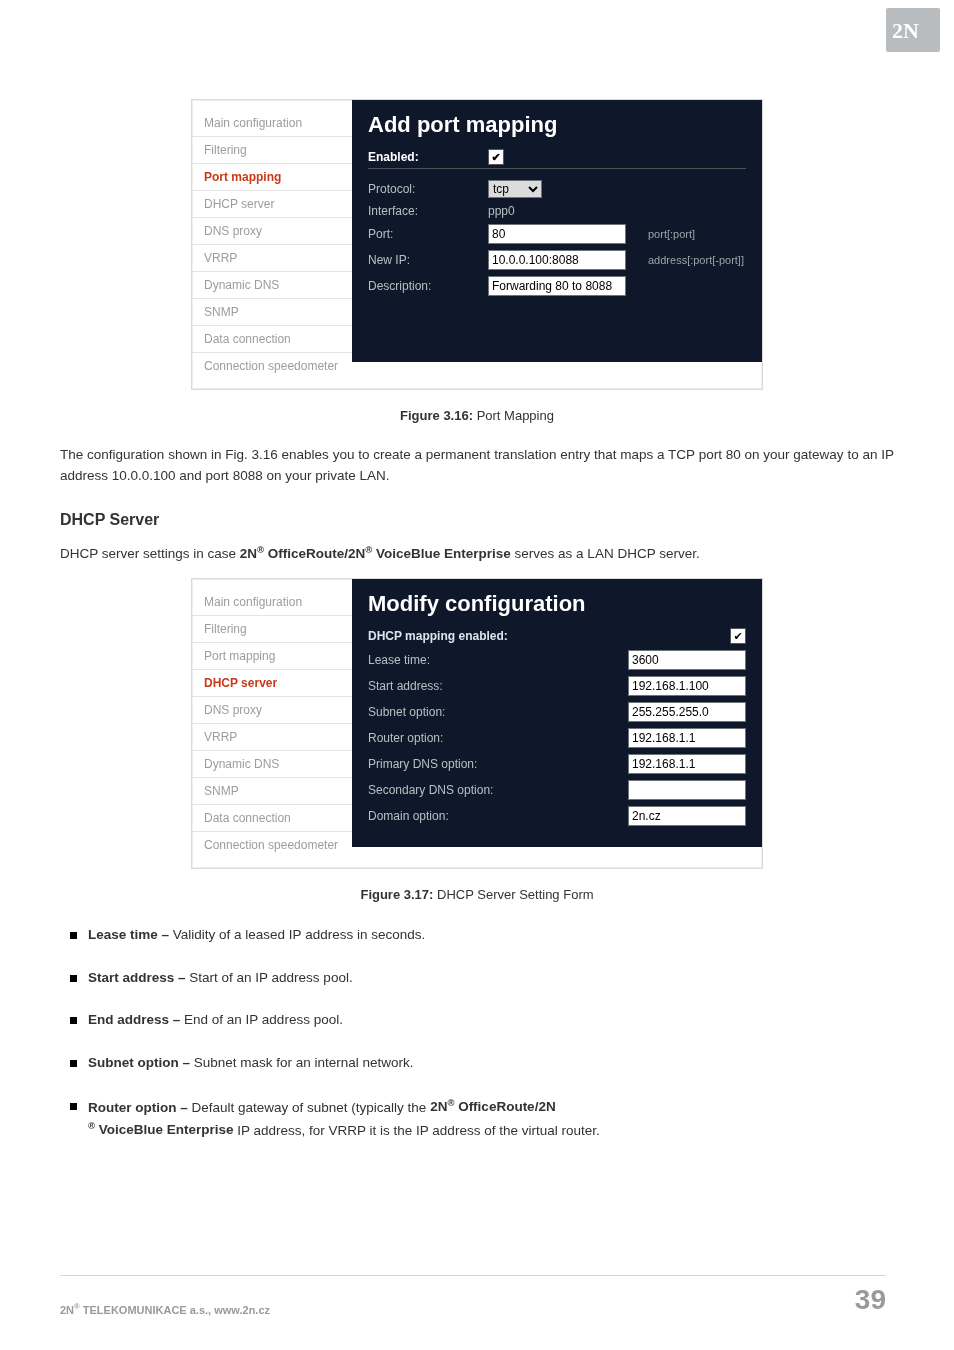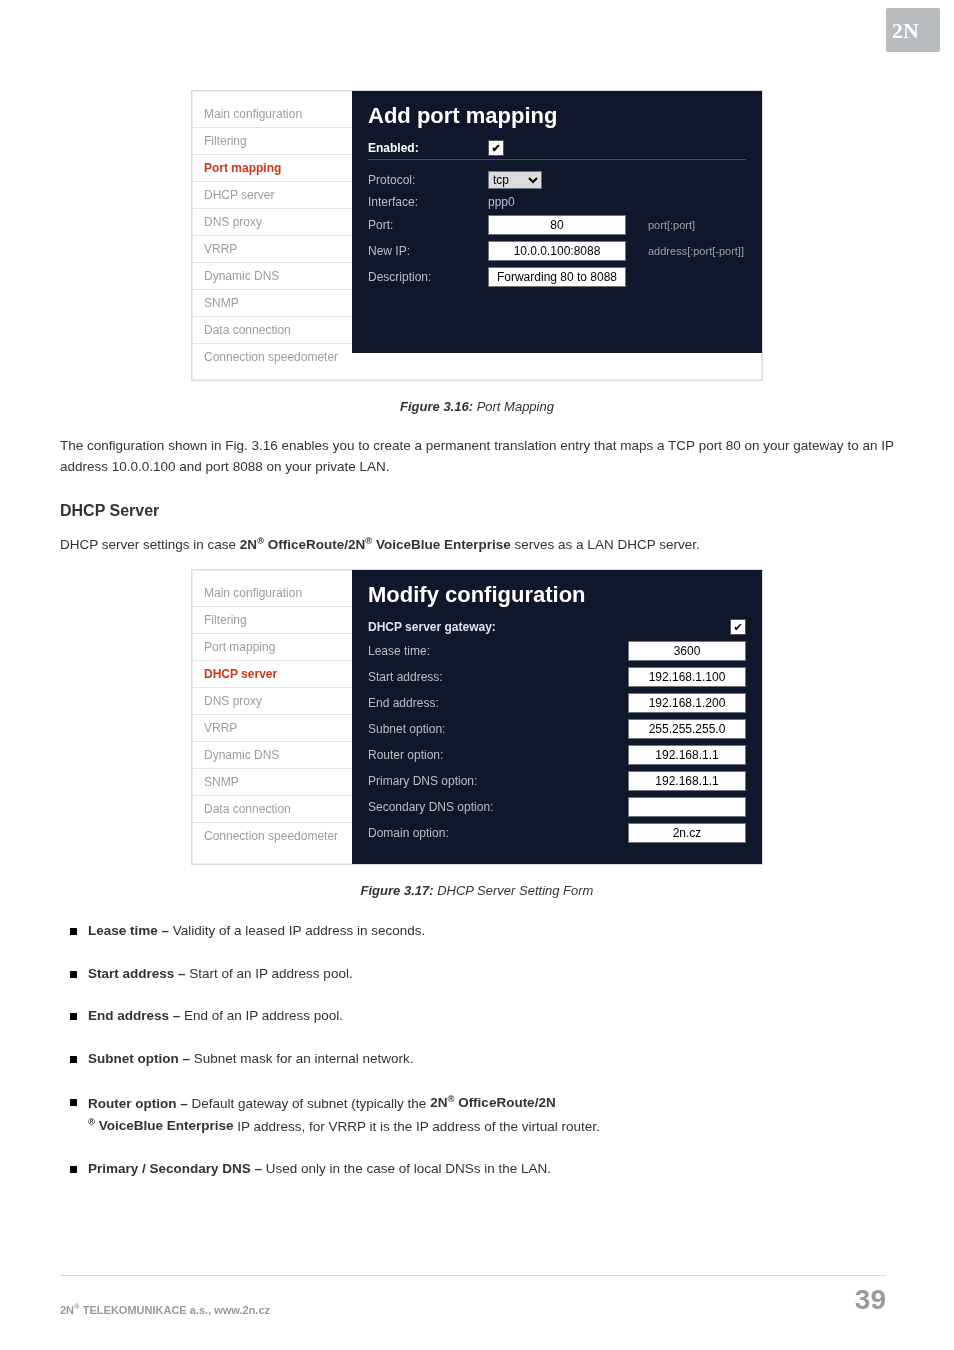--- a/index.html
+++ b/index.html
@@ -1,36 +1,36 @@
 <!DOCTYPE html>
 <html><head>
 <meta charset="utf-8">
 <style>
   html, body { margin: 0; padding: 0; background: #fff; font-family: Verdana, Geneva, sans-serif; color: #333; }
-  .page { width: 954px; min-height: 1350px; position: relative; box-sizing: border-box; padding: 0 60px; }
+  .page { width: 954px; min-height: 1350px; position: relative; box-sizing: border-box; padding: 9px 60px; }
   .logo-corner { position: absolute; top: 8px; right: 14px; width: 54px; height: 44px; background: #b9bcbe; border-radius: 2px; display:flex; align-items:center; justify-content:center; }
   .logo-corner svg { display:block; }
 
   
   .ui-frame { background: #fff; border: 1px solid #dadada; margin: 0 auto; box-shadow: 0 0 0 1px #eee inset; }
   .side-nav { float: left; width: 160px; padding: 10px 0; }
   .side-nav .nav-item { color: #9d9d9d; font-size: 12px; padding: 6px 12px; border-bottom: 1px solid #e5e5e5; }
   .side-nav .nav-item.active { color: #c73a18; font-weight: bold; }
   .dark-panel { background: #0f172a; color: #cfd7da; overflow: hidden; padding: 12px 16px 18px; }
   .dark-panel h2 { color: #fff; font-family: Verdana, sans-serif; font-size: 22px; margin: 0 0 8px; font-weight: 700; }
   .dark-panel .phead { color: #fff; font-weight: bold; font-size: 12px; padding-bottom: 6px; border-bottom: 1px solid #4a5356; margin-bottom: 8px; }
   .dark-panel .row { display:flex; align-items:center; padding: 3px 0; font-size: 12px; color:#b6c0c3; }
   .dark-panel .row .label { width: 120px; }
-  .dark-panel input[type=text] { background:#fff; border:1px solid #6b7577; font-size:12px; padding:1px 3px; height:16px; box-sizing:content-box; font-family:Verdana,sans-serif;text-align:center; }
+  .dark-panel input[type=text] { background:#fff; border:1px solid #6b7577; font-size:12px; padding:1px 3px; height:16px; box-sizing:content-box; font-family:Verdana,sans-serif; }
   .dark-panel select { background:#dcdcdc; border:1px solid #6b7577; font-size:12px; }
   .chk-box { width:14px; height:14px; background:#fff; border:1px solid #555; display:inline-flex; align-items:center; justify-content:center; font-size:11px; color:#000; }
   .hint { color:#9aa4a7; font-size:11px; padding-left:22px; }
   .ui-frame::after { content:""; display:block; clear:both; }
 
-  .caption { text-align: center; font-size: 13px; color:#333; margin: 18px 0 22px; font-style: italic; }
+  .caption { text-align: center; font-size: 13px; color:#333; margin: 18px 0 22px; }
   .para { font-size: 13.5px; line-height: 1.55; text-align: justify; color:#333; }
   h3.section { font-size: 16px; color:#333; font-weight: bold; margin: 24px 0 12px; }
 
   ul.bullets { list-style: none; padding-left: 6px; margin: 6px 0; }
   ul.bullets li { position: relative; padding-left: 22px; font-size:13.5px; line-height:1.6; text-align: justify; margin-top: 21px; }
   ul.bullets li::before { content:""; position:absolute; left:4px; top:8px; width:7px; height:7px; background:#000; }
   ul.bullets li .sub-indent { display:block; padding-left: 0; }
   sup { font-size: 0.7em; }
 
   .footer { position: absolute; bottom: 34px; left: 60px; right: 68px; border-top: 1px solid #d6d6d6; padding-top: 8px; display:flex; justify-content:space-between; align-items:flex-end; }
@@ -123,34 +123,30 @@
       <div class="nav-item">DNS proxy</div>
       <div class="nav-item">VRRP</div>
       <div class="nav-item">Dynamic DNS</div>
       <div class="nav-item">SNMP</div>
       <div class="nav-item">Data connection</div>
       <div class="nav-item" style="border-bottom:none">Connection speedometer</div>
     </div>
     <div class="dark-panel" style="margin-left:160px; min-height:230px;">
       <h2>Modify configuration</h2>
       <div class="row2">
-        <div class="label2 hdrblue">DHCP server gateway:</div>
+        <div class="label2 hdrblue">DHCP mapping enabled:</div>
         <div class="val2"><div class="chk-box">✔</div></div>
       </div>
       <div class="row2">
         <div class="label2">Lease time:</div>
         <div class="val2"><input type="text" value="3600" style=""></div>
       </div>
       <div class="row2">
         <div class="label2">Start address:</div>
         <div class="val2"><input type="text" value="192.168.1.100" style=""></div>
-      </div>
-      <div class="row2">
-        <div class="label2">End address:</div>
-        <div class="val2"><input type="text" value="192.168.1.200" style=""></div>
       </div>
       <div class="row2">
         <div class="label2">Subnet option:</div>
         <div class="val2"><input type="text" value="255.255.255.0" style=""></div>
       </div>
       <div class="row2">
         <div class="label2">Router option:</div>
         <div class="val2"><input type="text" value="192.168.1.1" style=""></div>
       </div>
       <div class="row2">
@@ -171,21 +167,20 @@
   <div class="caption">
     <b>Figure 3.17:</b><span> DHCP Server Setting Form</span>
   </div>
 
   <ul class="bullets">
     <li><b>Lease time – </b><span>Validity of a leased IP address in seconds.</span></li>
     <li><b>Start address – </b><span>Start of an IP address pool.</span></li>
     <li><b>End address – </b><span>End of an IP address pool.</span></li>
     <li><b>Subnet option – </b><span>Subnet mask for an internal network.</span></li>
     <li><b>Router option – </b><span>Default gateway of subnet (typically the </span><b><span>2N</span><sup>®</sup><span> OfficeRoute/2N</span></b><span class="sub-indent"><b><sup>®</sup><span> VoiceBlue Enterprise</span></b><span> IP address, for VRRP it is the IP address of the virtual router.</span></span></li>
-    <li><b>Primary / Secondary DNS – </b><span>Used only in the case of local DNSs in the LAN.</span></li>
   </ul>
 
   <div class="footer">
     <div class="footer-left">
       <span>2N</span><sup>®</sup><span> TELEKOMUNIKACE a.s., www.2n.cz</span>
     </div>
     <div class="footer-right">39</div>
   </div>
 </div>
 

